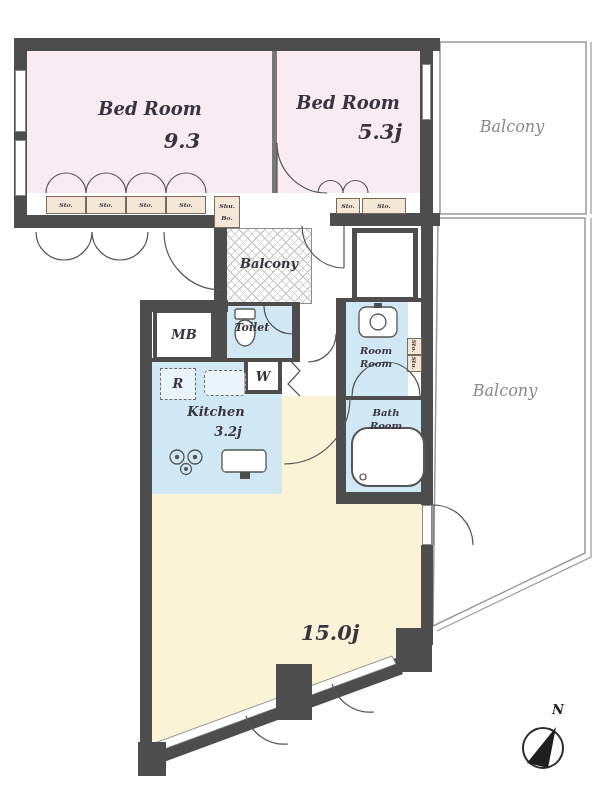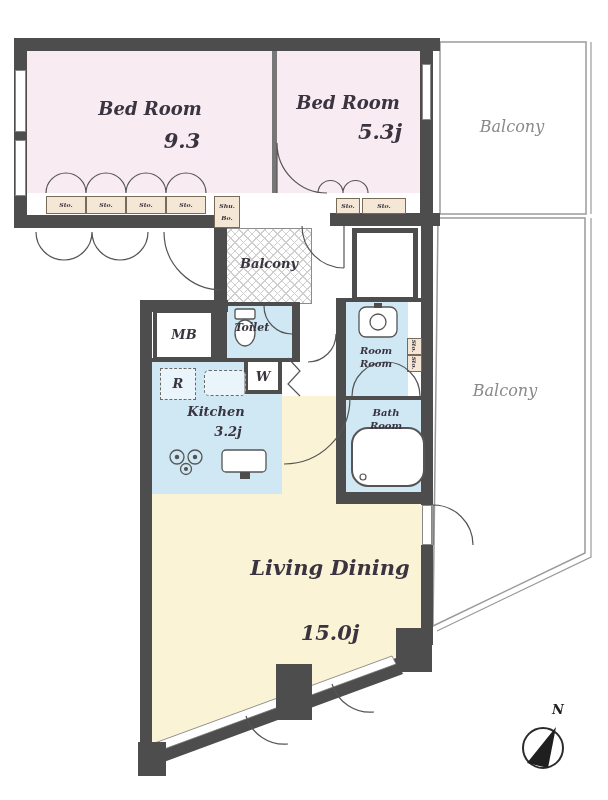--- a/index.html
+++ b/index.html
@@ -158,21 +158,20 @@
   <div class="lbl sm" style="left:252px;top:327px;">Toilet</div>
   <div class="lbl md" style="left:184px;top:334px;text-align:right;">MB</div>
   <div class="lbl md" style="left:263px;top:376px;">W</div>
   <div class="lbl md" style="left:178px;top:383px;">R</div>
   <div class="lbl md" style="left:216px;top:411px;">Kitchen</div>
   <div class="lbl md" style="left:228px;top:431px;">3.2j</div>
   <div class="lbl xs" style="left:376px;top:350px;">Room</div>
   <div class="lbl xs" style="left:376px;top:363px;">Room</div>
   <div class="lbl xs" style="left:386px;top:412px;">Bath</div>
   <div class="lbl xs" style="left:386px;top:425px;">Room</div>
-  <div class="lbl xl" style="left:298px;top:567px;">Living Dining</div>
   <div class="lbl xl" style="left:298px;top:632px;">15.0j</div>
   <div class="lbl north" style="left:558px;top:709px;font-style:italic;">N</div>
 
   <div class="lbl tiny" style="left:66px;top:205px;">Sto.</div>
   <div class="lbl tiny" style="left:106px;top:205px;">Sto.</div>
   <div class="lbl tiny" style="left:146px;top:205px;">Sto.</div>
   <div class="lbl tiny" style="left:186px;top:205px;">Sto.</div>
   <div class="lbl tiny" style="left:348px;top:206px;">Sto.</div>
   <div class="lbl tiny" style="left:384px;top:206px;">Sto.</div>
   <div class="lbl tiny" style="left:227px;top:206px;">Shu.</div>

